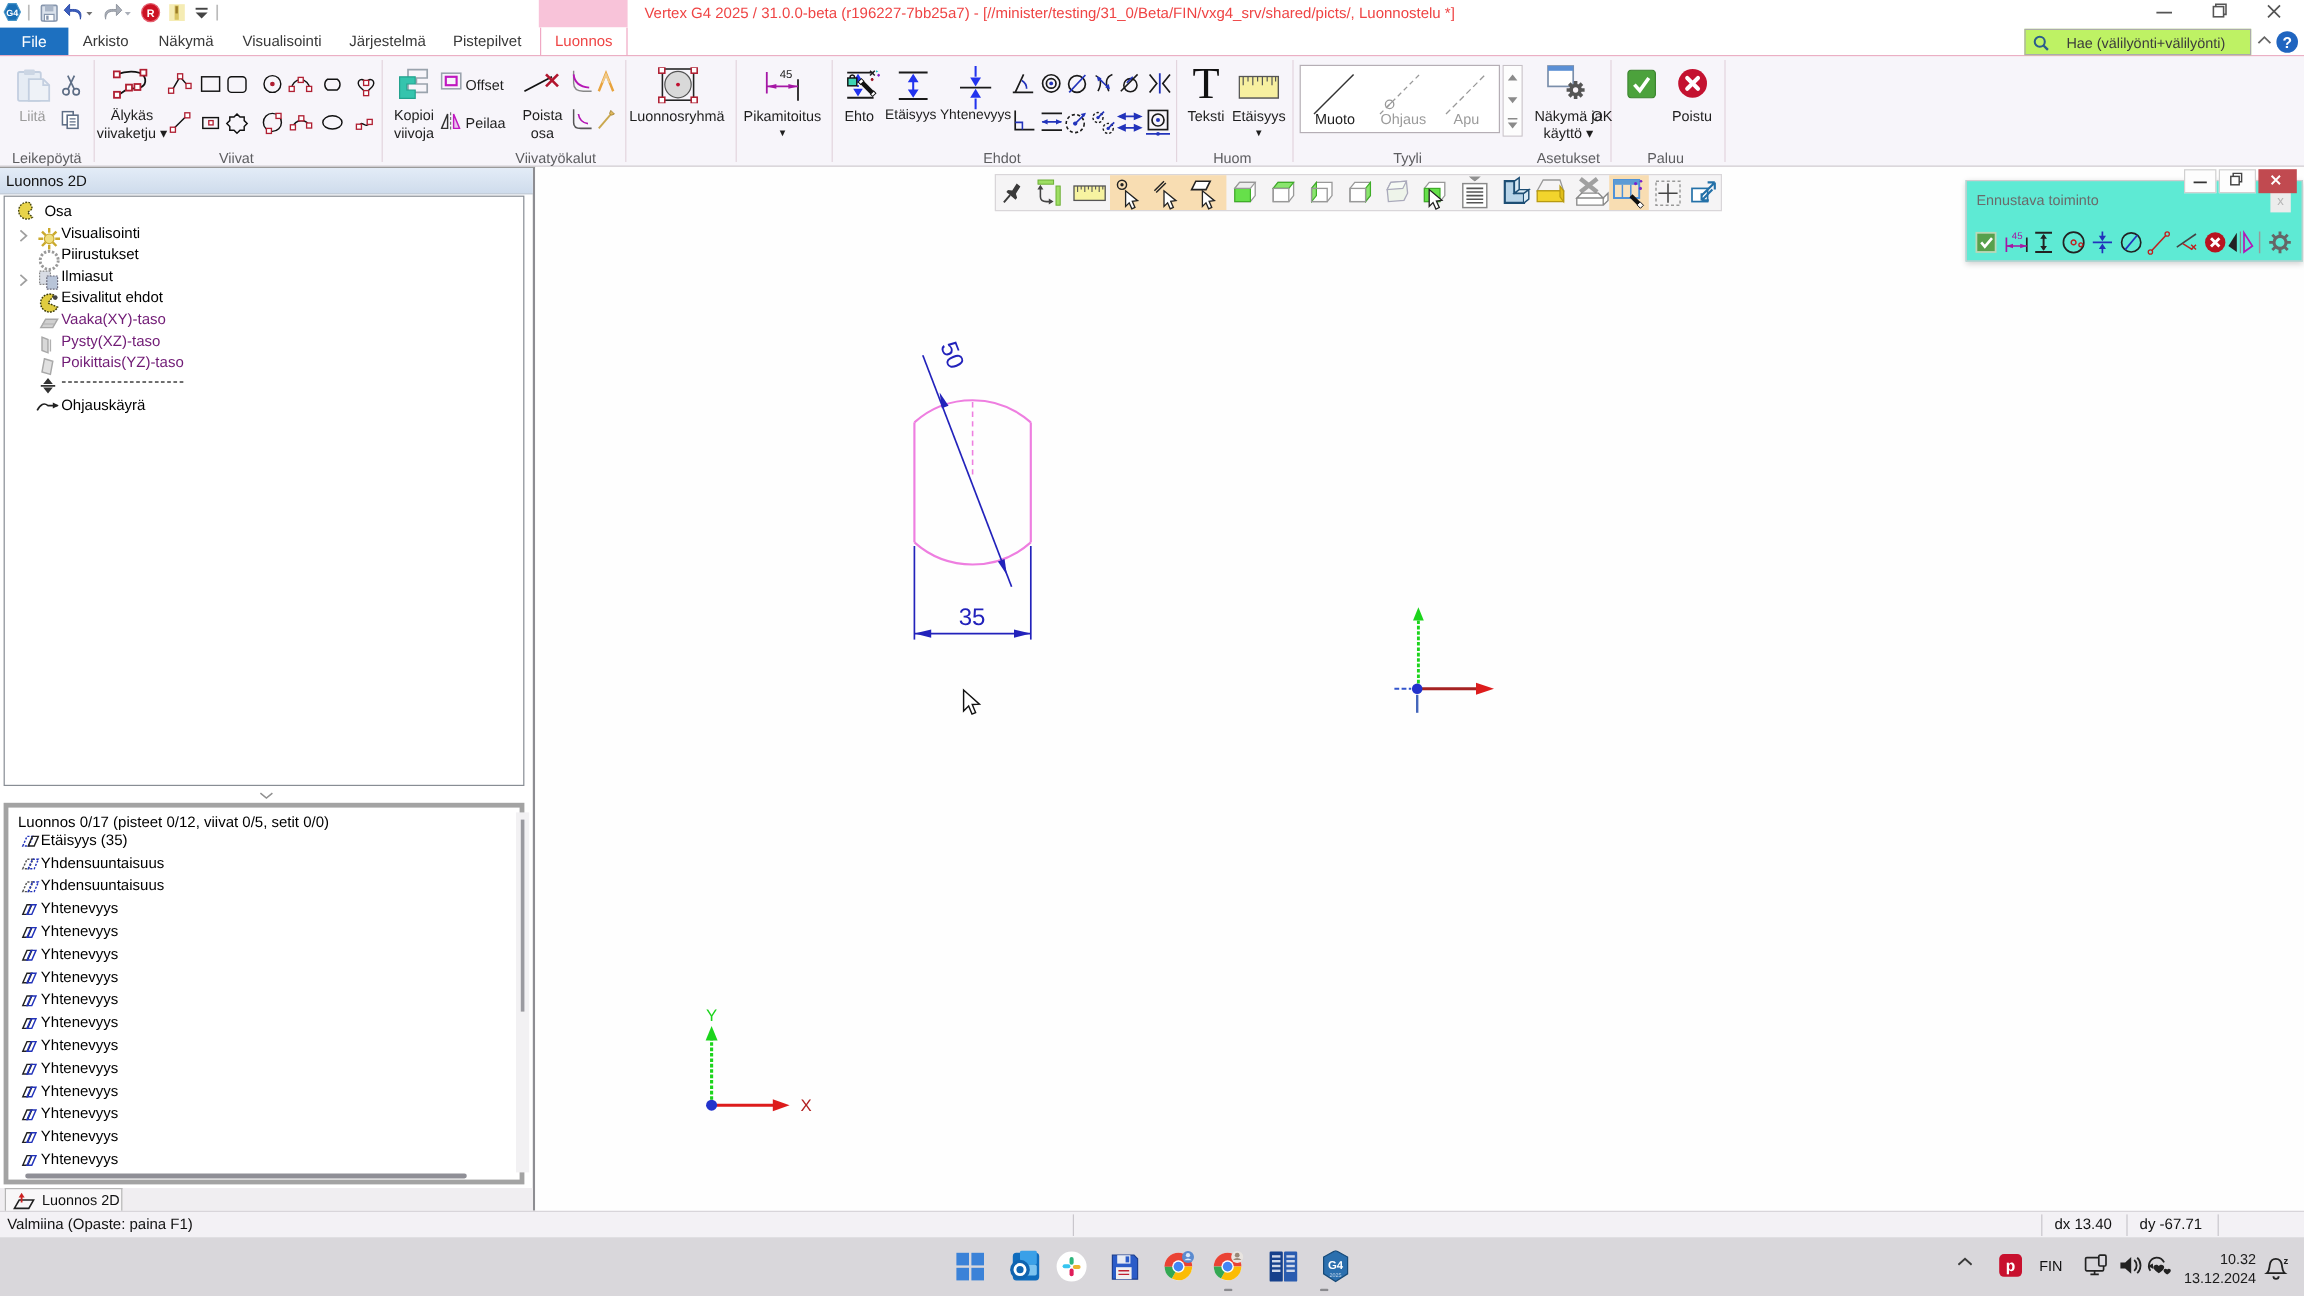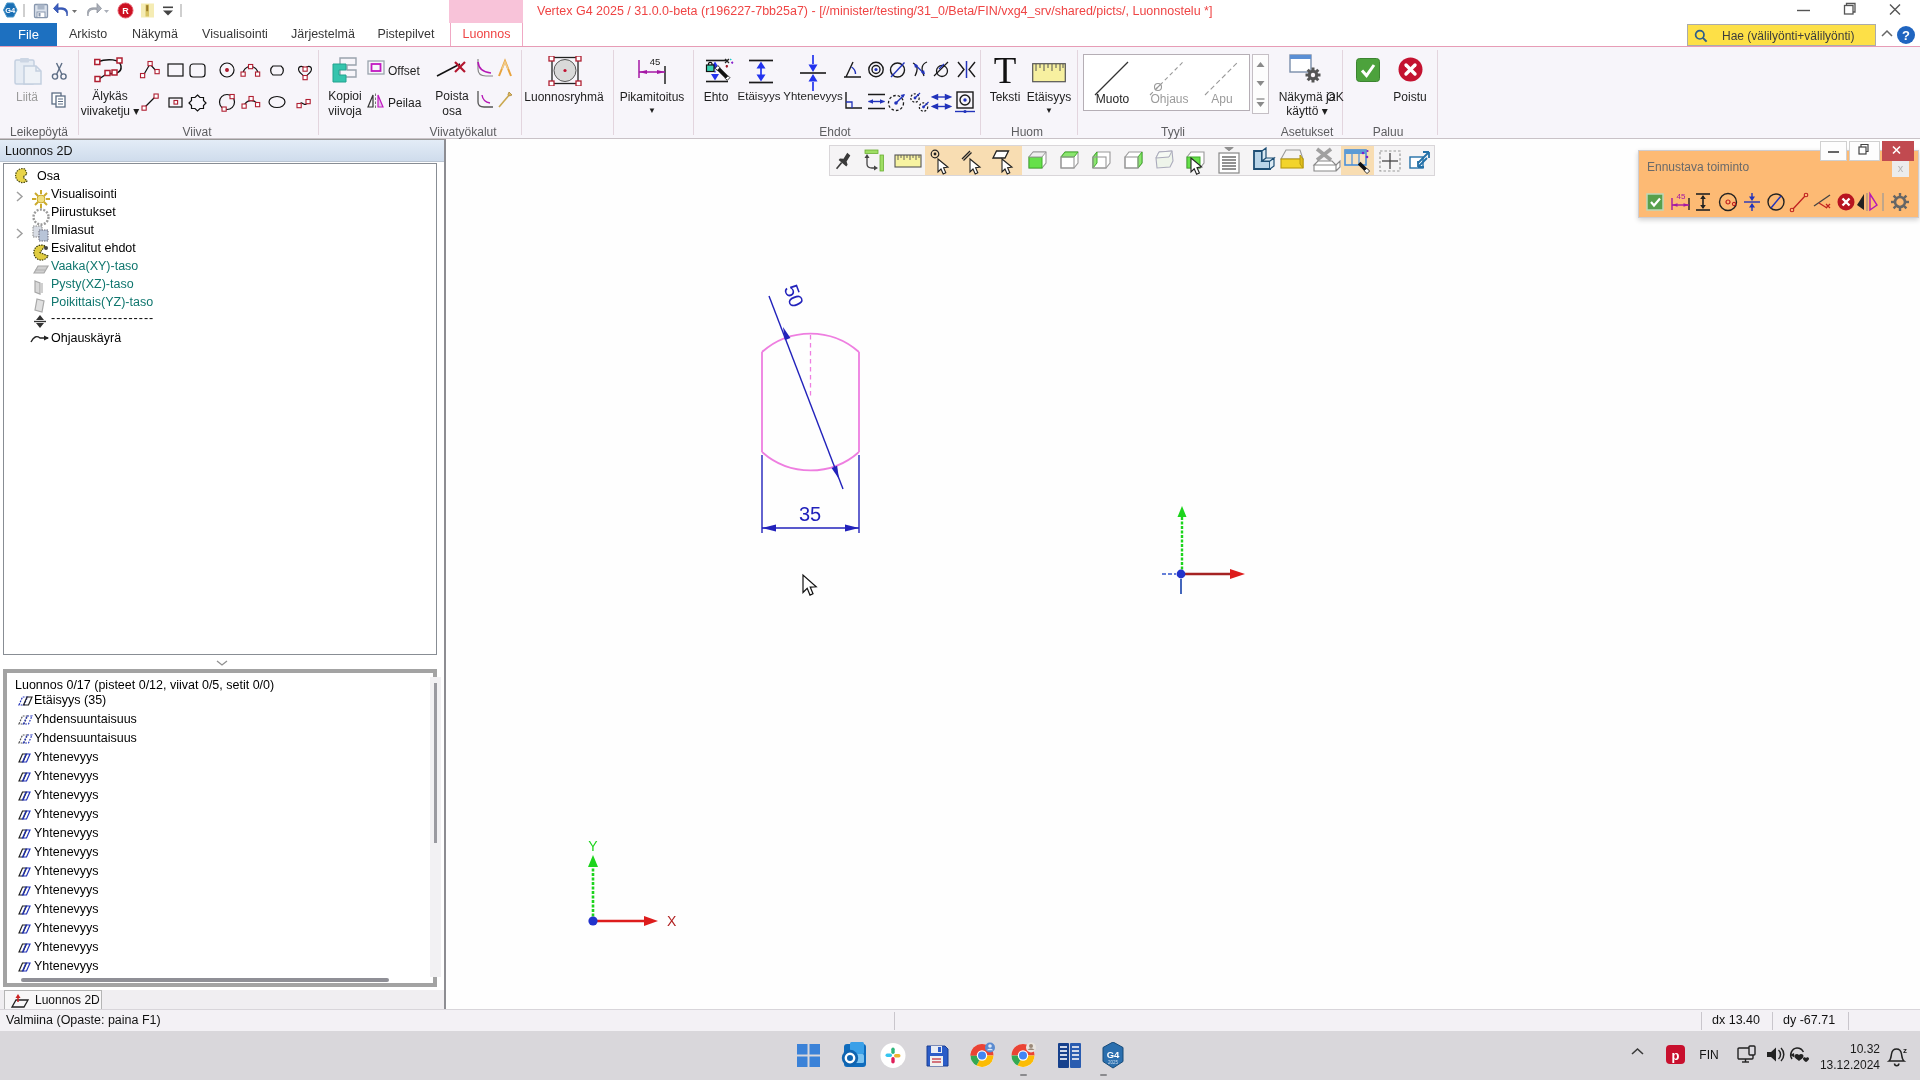--- a/index.html
+++ b/index.html
@@ -21,30 +21,30 @@
 .rsep { top:3px; width:1px; height:85px; background:#e3d5de; }
 .rlabel { top:78px; height:14px; font-size:12px; color:#5d5d60; text-align:center; white-space:nowrap; }
 .rtext { font-size:12px; color:#1e1e1e; text-align:center; white-space:nowrap; }
 .gray { color:#9b9b9b; }
 
 #leftpanel { left:0; top:139px; width:446px; height:870px; background:#ffffff; border-top:1px solid #9a9a9a; border-right:2px solid #8d8d92; }
 #lphead { left:0; top:0px; width:444px; height:22px; background:linear-gradient(#e3ecf7,#cfdcec); border-bottom:1px solid #b9c4d2; font-size:12.5px; color:#111; line-height:22px; padding-left:5px; }
 #treebox { left:3px; top:23px; width:434px; height:492px; background:#fff; border:1px solid #888d94; }
 #listbox { left:3px; top:529px; width:434px; height:318px; background:#fff; border:4px solid #a3a3a3; }
 .titem { position:absolute; left:47px; font-size:12.5px; color:#000; white-space:nowrap; }
-.titem.dis { color:#0f766e; }
+.titem.dis { color:#701a75; }
 .litem { position:absolute; left:27px; font-size:12.5px; color:#000; white-space:nowrap; }
 #tabstrip { left:0; top:850px; width:444px; height:21px; background:#f0eef1; }
 #lptab { left:4px; top:0px; width:98px; height:20px; background:#f8f7f8; border:1px solid #b5b5b5; border-bottom:none; font-size:13.5px; color:#111; }
 
 #canvasarea { left:446px; top:139px; width:1474px; height:870px; background:#fefefe; }
 #cantools { left:383px; top:6px; width:606px; height:31px; background:#f5f4f5; border:1px solid #d9d6d9; }
 .orangebg { background:#f8ddb2; }
 #childctl { left:1374px; top:2px; height:23px; z-index:6; }
-#ennpanel { left:1192px; top:11px; z-index:5; width:281px; height:68px; background:#fdba74; border:1px solid #cfcccf; box-shadow:0 2px 5px rgba(0,0,0,.18); }
+#ennpanel { left:1192px; top:11px; z-index:5; width:281px; height:68px; background:#5eead4; border:1px solid #cfcccf; box-shadow:0 2px 5px rgba(0,0,0,.18); }
 
 #statusbar { left:0; top:1009px; width:1920px; height:22px; background:#f3f1f5; border-top:1px solid #d8d5da; font-size:12.5px; color:#111; }
 .ssep { top:2px; width:1px; height:18px; background:#c9c6cc; }
 
 #taskbar { left:0; top:1031px; width:1920px; height:49px; background:#d9d7db; }
 svg { display:block; }
 </style>
 </head>
 <body>
 
@@ -94,21 +94,21 @@
 
 <div class="abs" id="tabrow"></div>
 <div class="abs" id="filetab">File</div>
 <div class="abs tab" style="left:58px;width:60px;">Arkisto</div>
 <div class="abs tab" style="left:120px;width:70px;">Näkymä</div>
 <div class="abs tab" style="left:190px;width:90px;">Visualisointi</div>
 <div class="abs tab" style="left:280px;width:86px;">Järjestelmä</div>
 <div class="abs tab" style="left:366px;width:80px;">Pistepilvet</div>
 <div class="abs" id="luonnostab">Luonnos</div>
 <div class="abs" id="pinkline"></div>
-<div class="abs" id="searchbox" style="left:1687px;top:24px;width:189px;height:22px;background:#fde047;border:1px solid #ababab;">
+<div class="abs" id="searchbox" style="left:1687px;top:24px;width:189px;height:22px;background:#bef264;border:1px solid #ababab;">
   <svg class="abs" style="left:6px;top:4px;" width="14" height="14" viewBox="0 0 14 14">
     <circle cx="5.8" cy="5.8" r="4.2" fill="none" stroke="#2b5d8c" stroke-width="1.7"></circle>
     <line x1="8.9" y1="8.9" x2="12.6" y2="12.6" stroke="#2b5d8c" stroke-width="2"></line>
   </svg>
   <div class="abs" style="left:34px;top:3px;font-size:12px;color:#3c3c3c;line-height:16px;">Hae (välilyönti+välilyönti)</div>
 </div>
 <svg class="abs" style="left:1880px;top:29px;" width="14" height="10" viewBox="0 0 14 10">
     <path d="M2 7 L7 2 L12 7" fill="none" stroke="#666" stroke-width="1.5"></path>
   </svg>
 <svg class="abs" style="left:1896px;top:25px;" width="20" height="20" viewBox="0 0 20 20">

